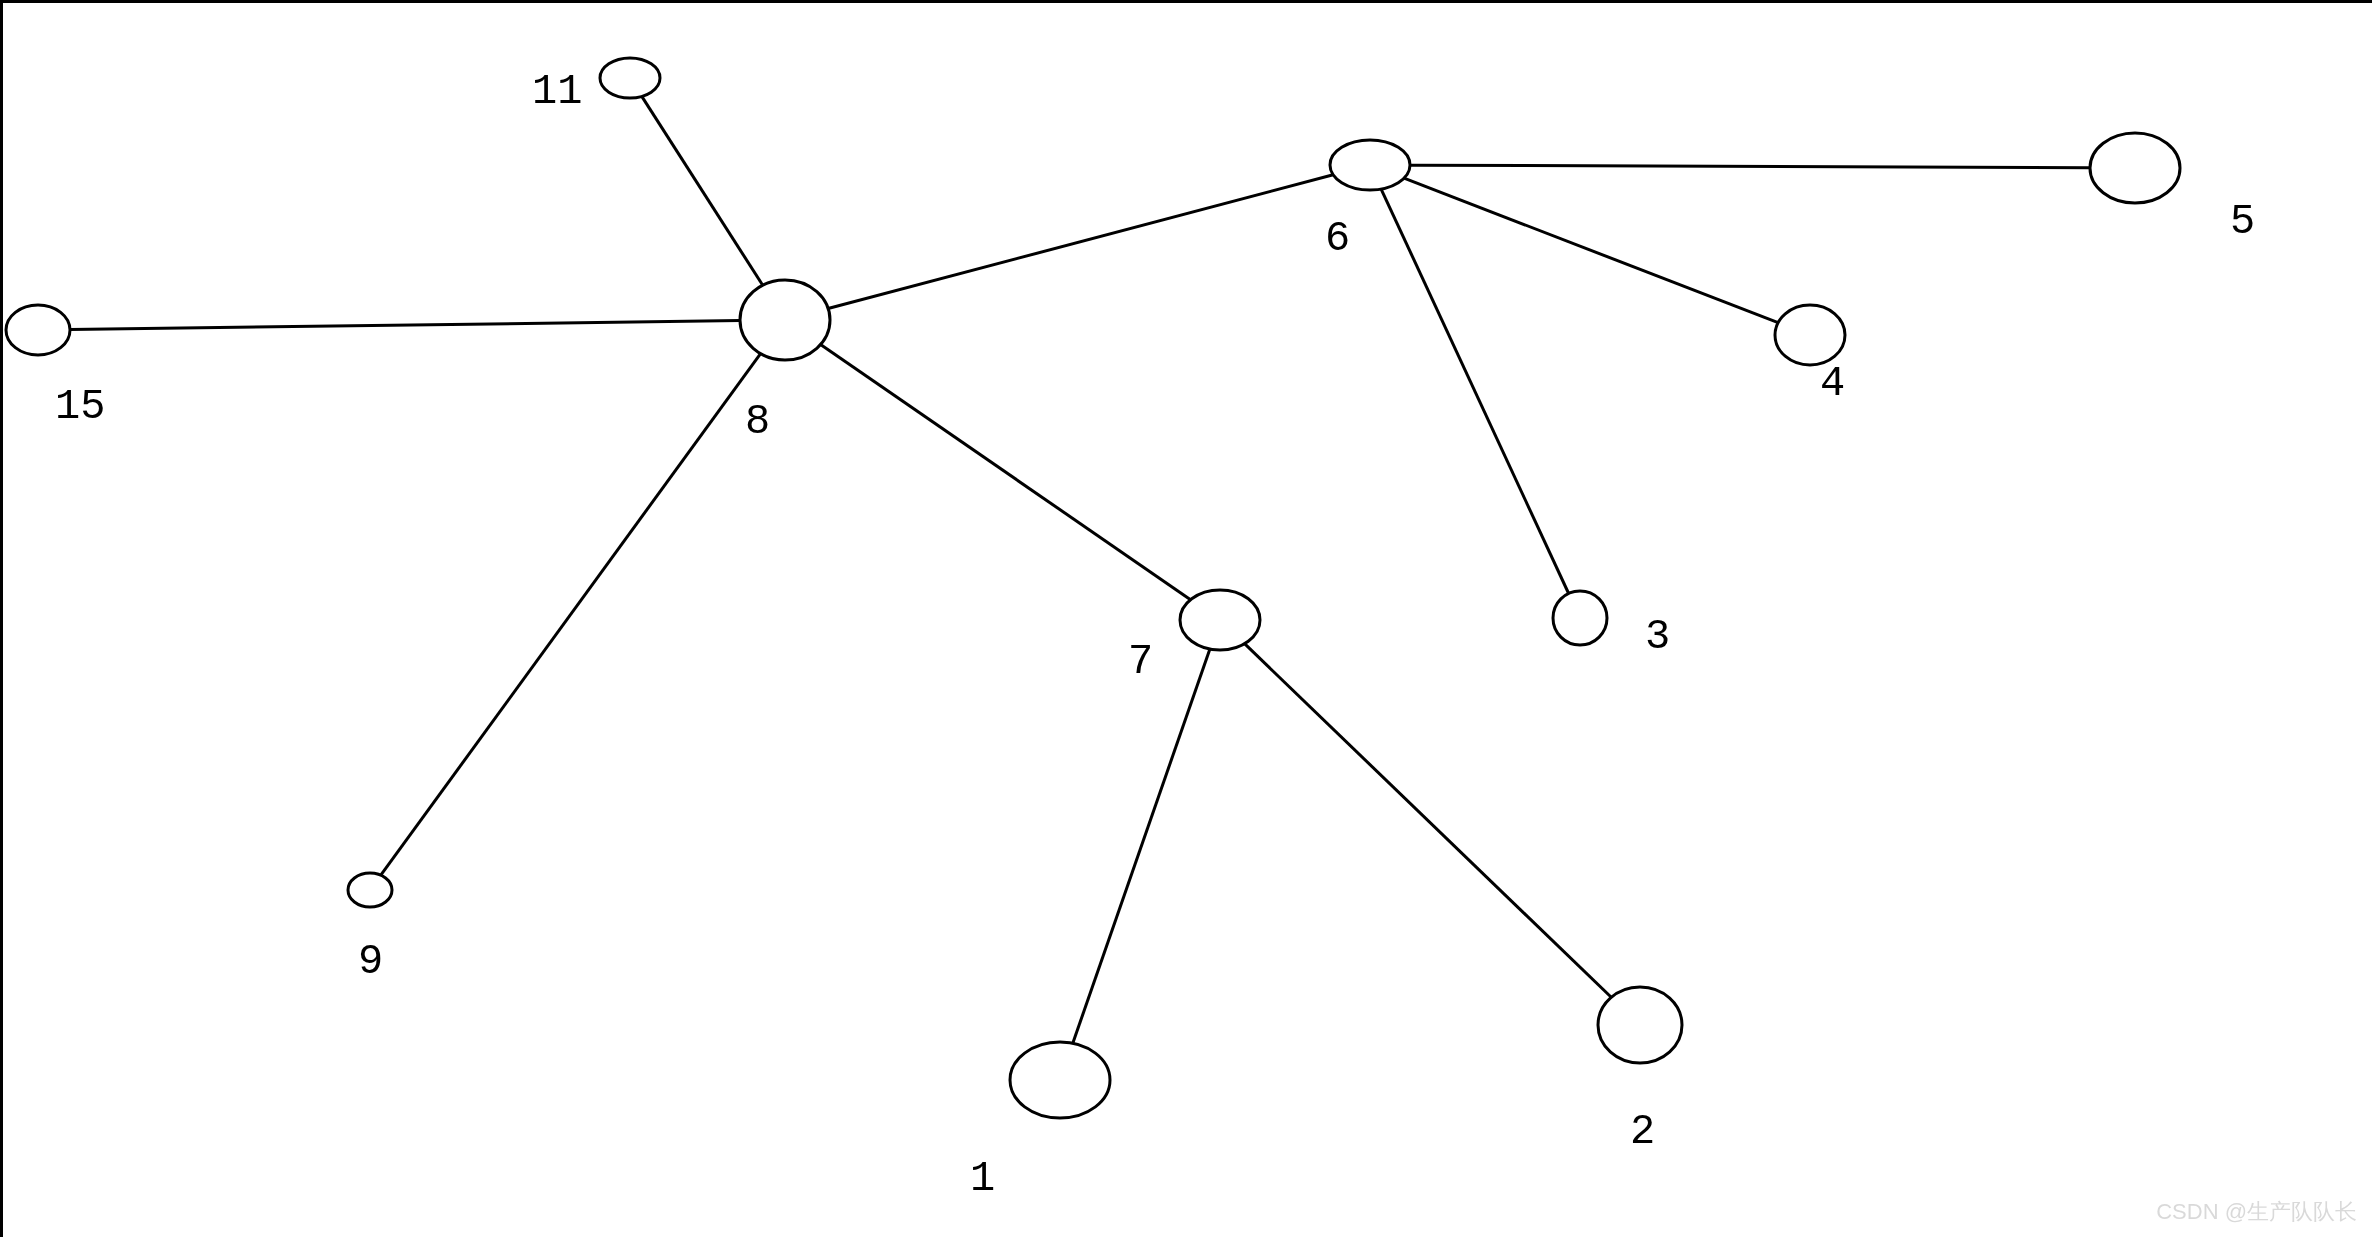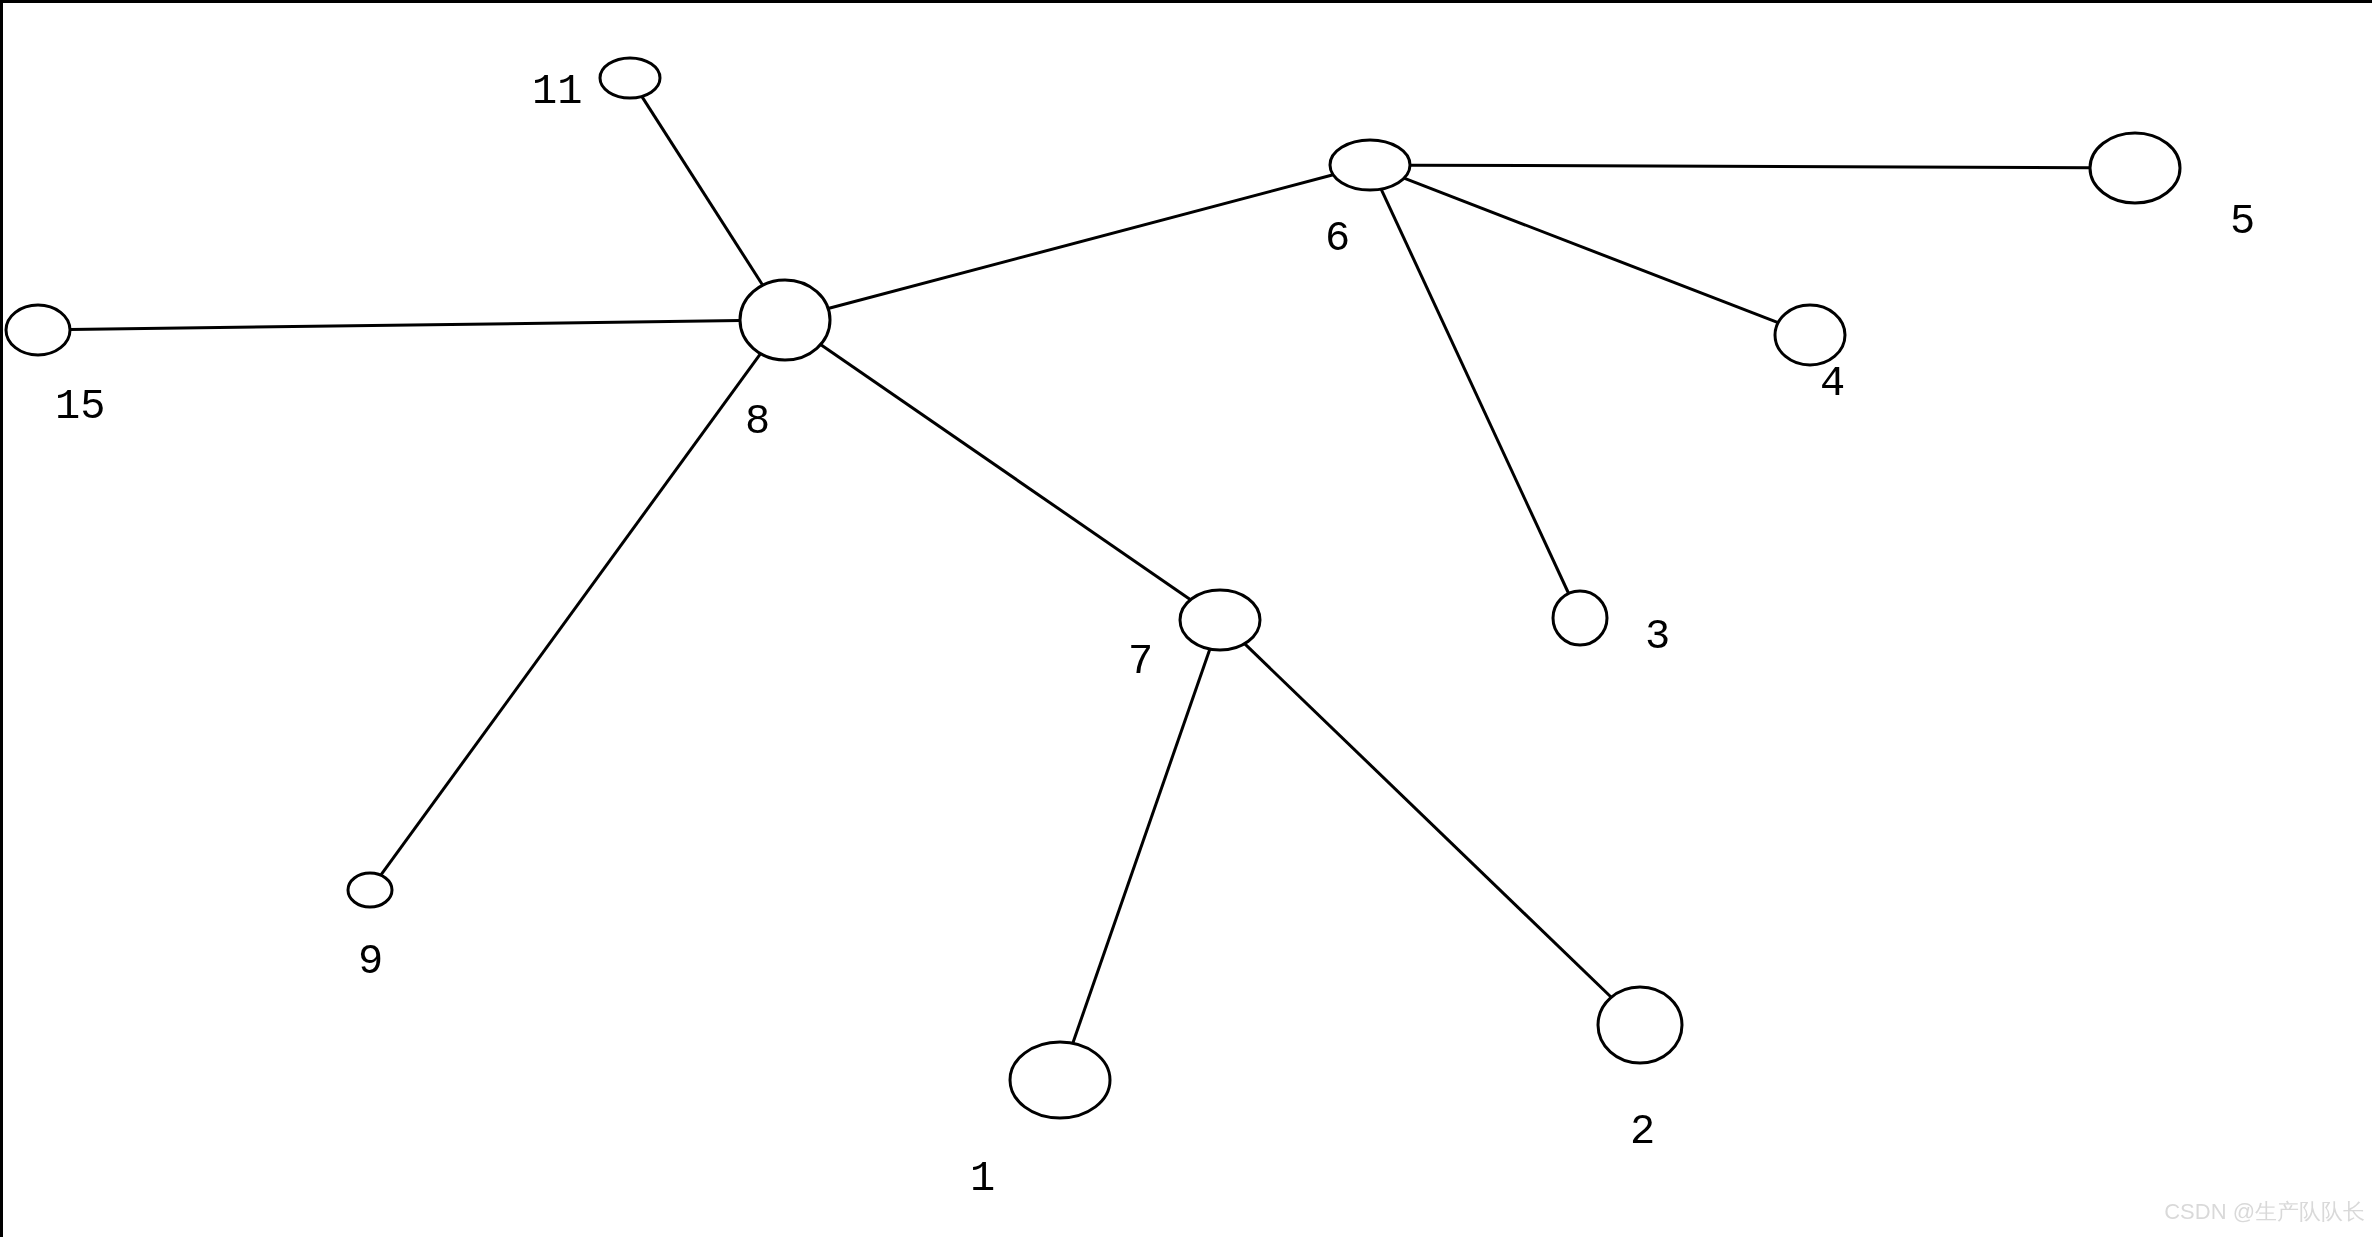--- a/index.html
+++ b/index.html
@@ -21,21 +21,21 @@
       background: #000;
     }
     .node-label {
       position: absolute;
       font-size: 42px;
       color: #000;
       font-family: Liberation Mono, monospace;
     }
     .watermark {
       position: absolute;
-      right: 7px;
+      right: 15px;
       bottom: 10px;
       font-size: 22px;
       color: rgba(120,120,120,0.28);
       font-family: sans-serif;
     }
   </style>
 </head>
 <body>
 
 <div class="border-line" style="left:0; top:0; width:3px; height:1237px;"></div>

